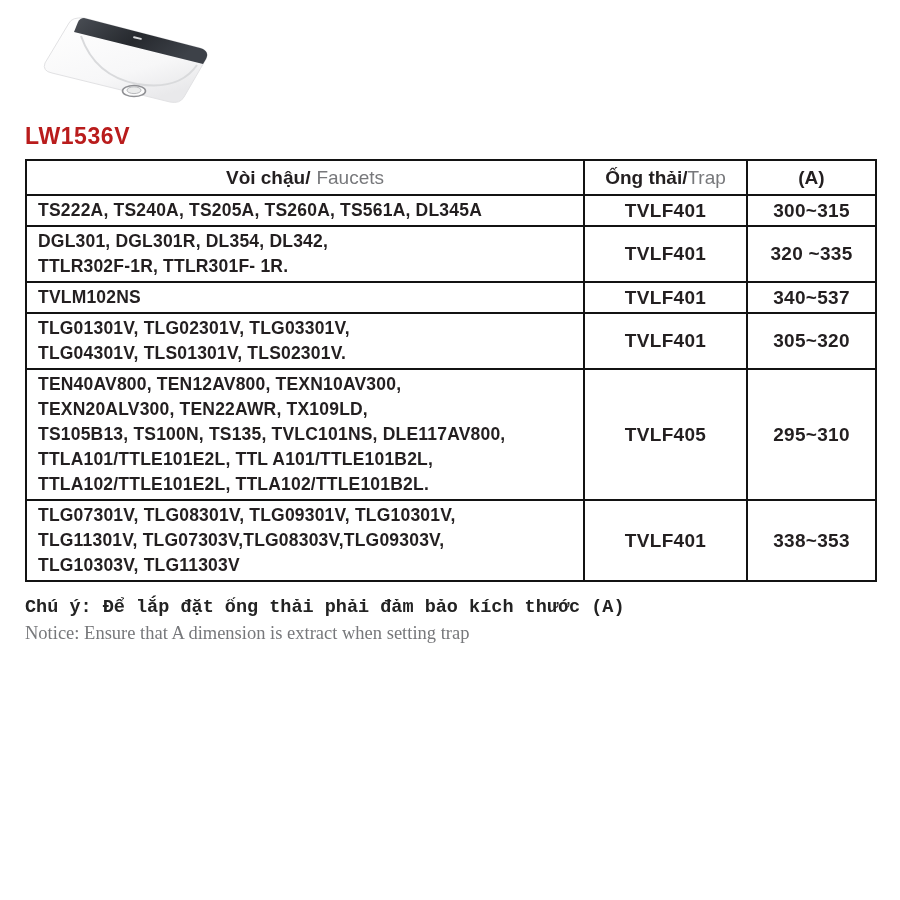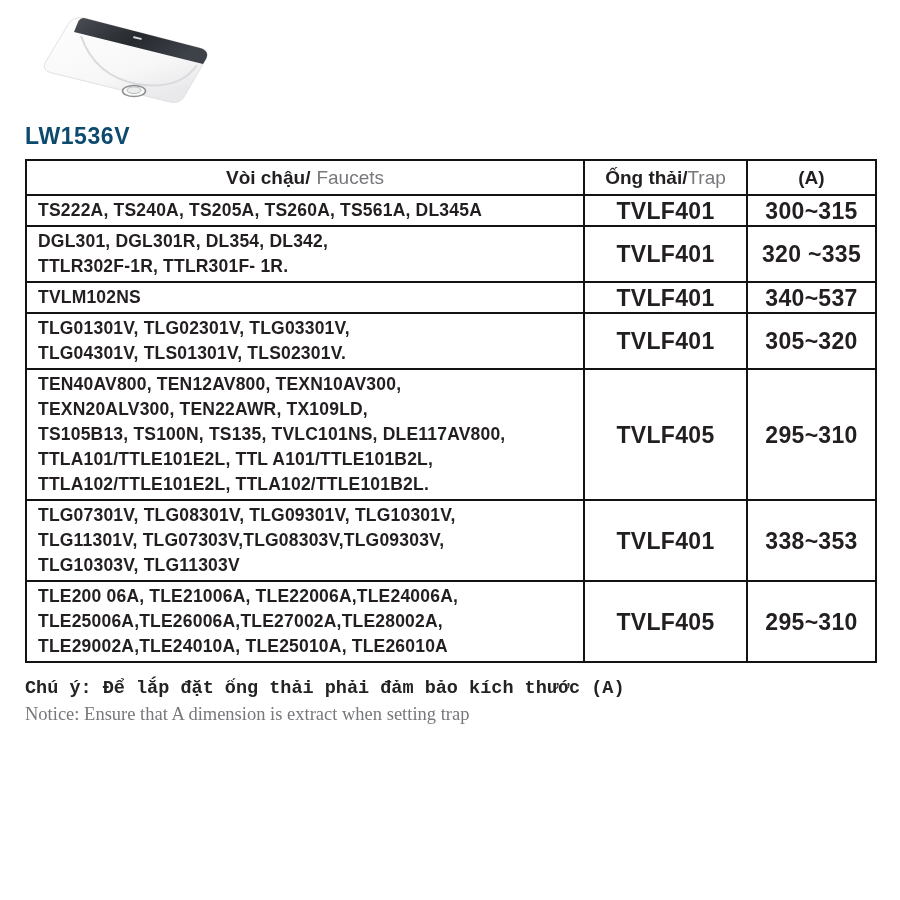--- a/index.html
+++ b/index.html
@@ -20,21 +20,21 @@
   }
   .sink-figure {
     margin: 2px 0 0 12px;
     width: 182px;
     height: 100px;
   }
   .model-title {
     font-size: 23px;
     font-weight: bold;
     letter-spacing: 0.6px;
-    color: #0c4a6e;
+    color: #b91c1c;
     margin: 13px 0 9px 0;
   }
   table.spec {
     border-collapse: collapse;
     table-layout: fixed;
     width: 850px;
   }
   table.spec th, table.spec td {
     border: 2px solid #131313;
     vertical-align: middle;
@@ -54,21 +54,21 @@
   td.faucets-cell {
     font-size: 17.5px;
     font-weight: bold;
     line-height: 25px;
     text-align: left;
     padding: 2px 8px 2px 11px;
     white-space: pre-line;
     letter-spacing: 0.2px;
   }
   td.trap-cell, td.a-cell {
-    font-size: 23px;
+    font-size: 19px;
     font-weight: bold;
     line-height: 24px;
     text-align: center;
     padding: 2px 4px;
     white-space: pre-line;
     letter-spacing: 0.3px;
   }
   tr.single { height: 27px; margin-top: 28px; }
   .notes { margin-top: 15px; }
   .note-vi {
@@ -165,27 +165,20 @@
         <td class="trap-cell">TVLF405</td>
         <td class="a-cell">295~310</td>
       </tr>
       <tr>
         <td class="faucets-cell">TLG07301V, TLG08301V, TLG09301V, TLG10301V,
 TLG11301V,  TLG07303V,TLG08303V,TLG09303V,
 TLG10303V, TLG11303V</td>
         <td class="trap-cell">TVLF401</td>
         <td class="a-cell">338~353</td>
       </tr>
-      <tr>
-        <td class="faucets-cell">TLE200 06A, TLE21006A, TLE22006A,TLE24006A,
-TLE25006A,TLE26006A,TLE27002A,TLE28002A,
-TLE29002A,TLE24010A, TLE25010A, TLE26010A</td>
-        <td class="trap-cell">TVLF405</td>
-        <td class="a-cell">295~310</td>
-      </tr>
     </tbody>
   </table>
 
   <div class="notes">
     <p class="note-vi">Chú ý: Để lắp đặt ống thải phải đảm bảo kích thước (A)</p>
     <p class="note-en">Notice: Ensure that A dimension is extract when setting trap</p>
   </div>
 
 </div>
 

